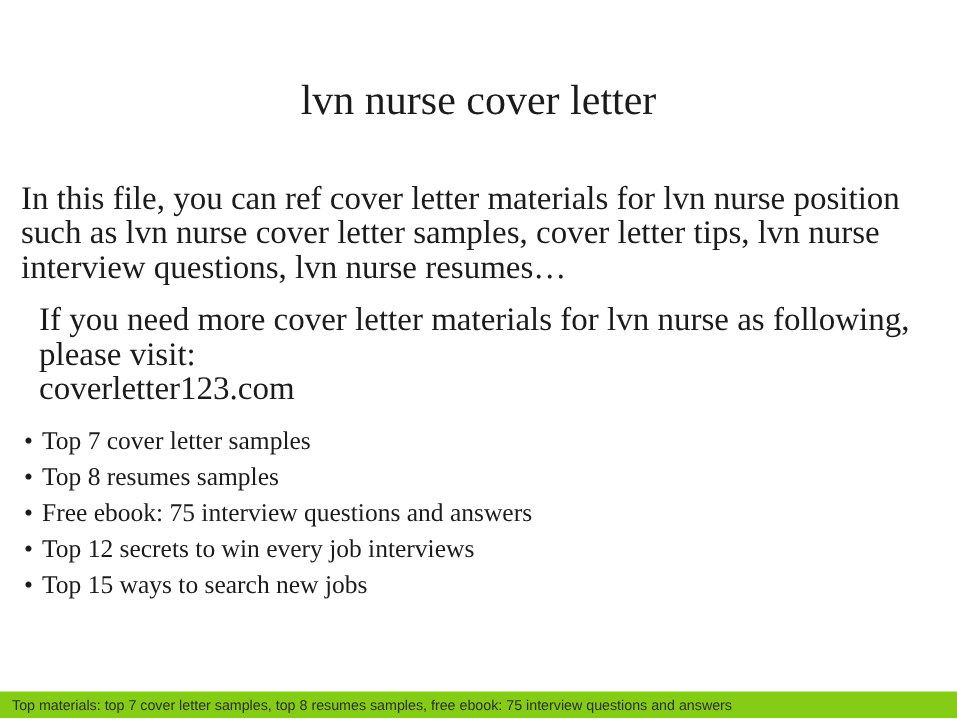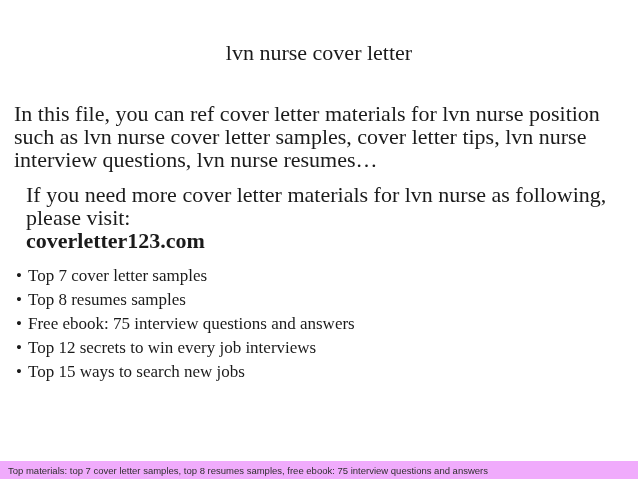--- a/index.html
+++ b/index.html
@@ -6,57 +6,57 @@
   .page {
     position: relative;
     width: 638px;
     height: 479px;
     background: #ffffff;
     color: #1b1b1b;
     font-family: "Liberation Serif", "DejaVu Serif", serif;
     overflow: hidden;
   }
   .title {
-    margin: 0;
+    margin: 12px;
     padding-top: 40px;
-    font-size: 22px;
+    font-size: 28px;
     font-weight: normal;
     text-align: center;
     color: #1b1b1b;
   }
   .para {
     margin: 0;
     padding: 0 14px;
     font-size: 22px;
     line-height: 23px;
   }
   .para-intro { margin-top: 36px; }
   .para-visit { margin-top: 12px; margin-left: 12px; }
-  .website { font-weight: bold; }
+  .website { font-weight: normal; }
   .bullets {
     list-style: none;
     margin: 12px 0 0 0;
     padding: 0 14px;
   }
   .bullets li {
     font-size: 17px;
     line-height: 24px;
   }
   .bullet-glyph {
     display: inline-block;
     width: 12px;
     margin-left: 2px;
   }
   .footer-bar {
     position: absolute;
     left: 0;
     right: 0;
     bottom: 0;
     height: 18px;
-    background: #f0abfc;
+    background: #84cc16;
     display: flex;
     align-items: center;
     padding-left: 8px;
     box-sizing: border-box;
   }
   .footer-bar span {
     font-family: "Liberation Sans", "DejaVu Sans", sans-serif;
     font-size: 9.5px;
     color: #2f2f2f;
     white-space: nowrap;

